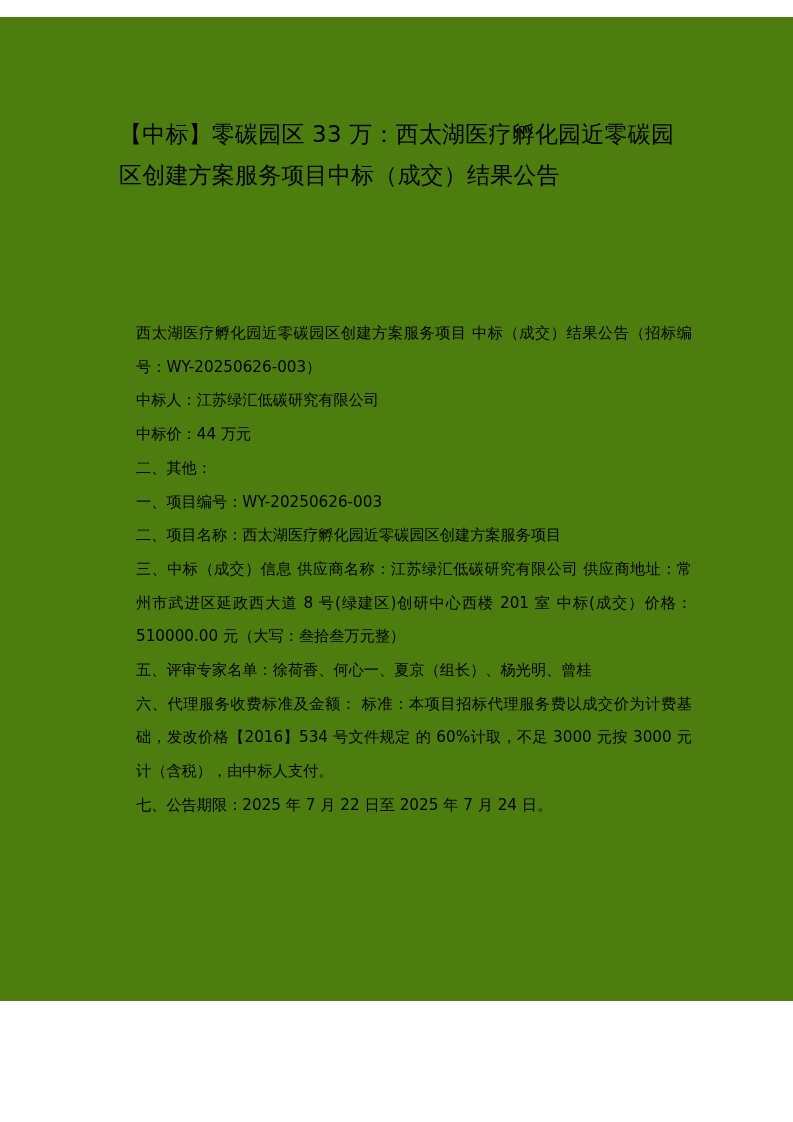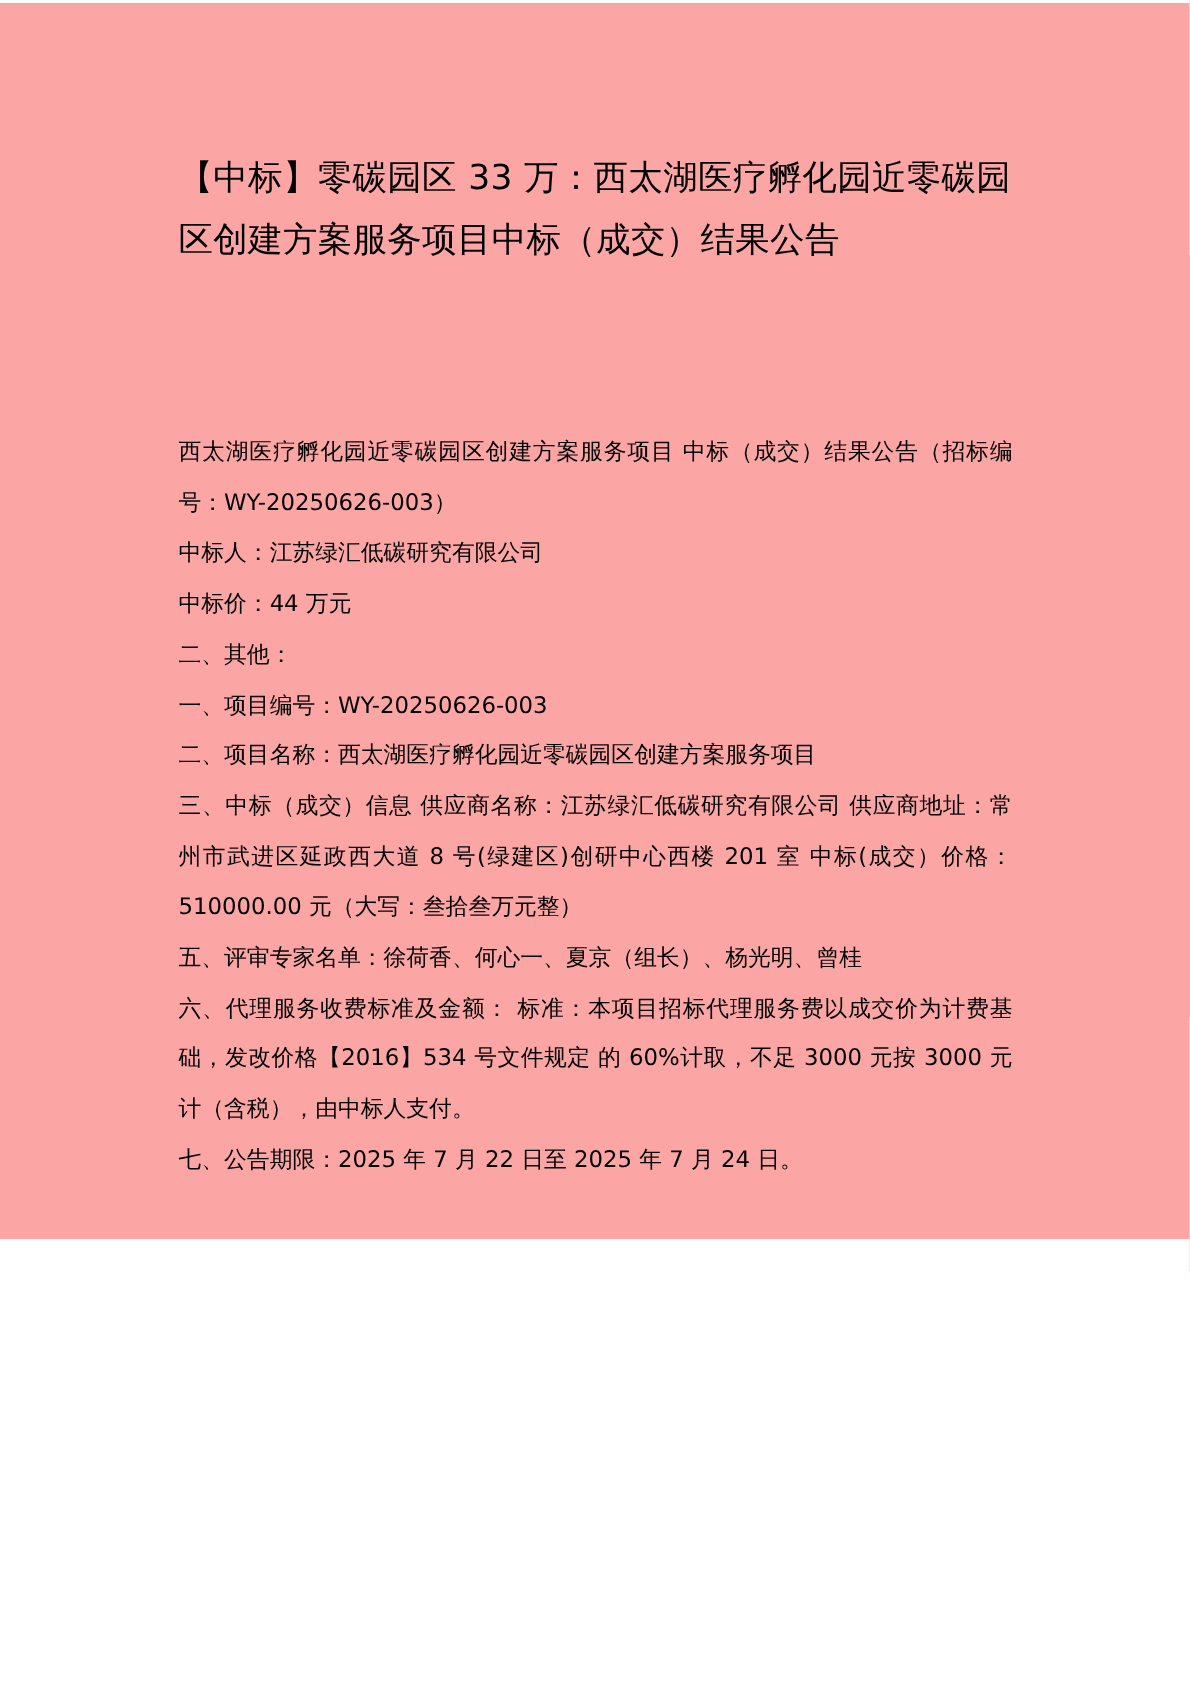--- a/index.html
+++ b/index.html
@@ -10,43 +10,43 @@
     body {
       width: 793px;
       height: 1122px;
       position: relative;
       overflow: hidden;
       font-family: "DejaVu Sans", "Liberation Sans", sans-serif;
       color: #000000;
     }
     .page {
       position: absolute;
-      left: 0; top: 2px;
-      width: 793px; height: 824px;
-      background: #fca5a5;
+      left: 0; top: 17px;
+      width: 793px; height: 984px;
+      background: #4d7c0f;
     }
     .title {
       position: absolute;
       left: 119px;
       top: 97px;
       width: 560px;
       font-size: 23px;
       line-height: 41px;
       font-weight: normal;
       margin: 0;
       letter-spacing: 0.2px;
     }
     .body {
       position: absolute;
       left: 119px;
       top: 283px;
       width: 556px;
       font-size: 15.2px;
       line-height: 33.7px;
-      margin: 0;
+      margin: 17px;
     }
     .para {
       margin: 0;
       text-align: justify;
       text-align-last: left;
     }
   </style>
 </head>
 <body>
 

